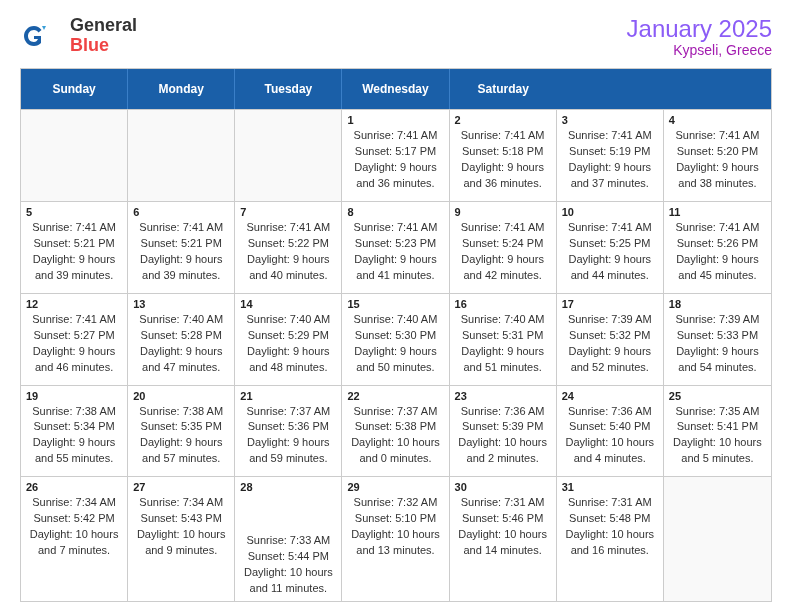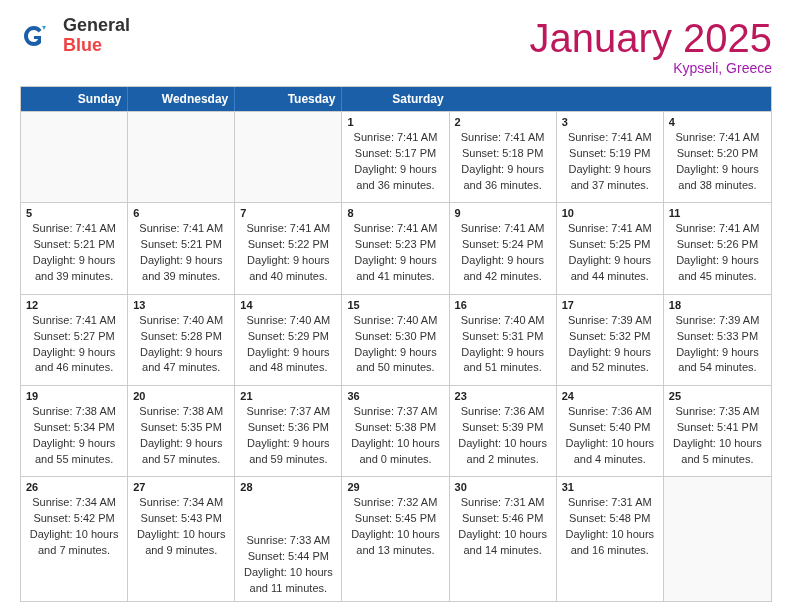--- a/index.html
+++ b/index.html
@@ -19,41 +19,41 @@
     }
     .header {
       display: flex;
       justify-content: space-between;
       align-items: flex-start;
       margin-bottom: 10px;
     }
     .logo {
       display: flex;
       align-items: center;
-      gap: 15px;
+      gap: 22px;
       justify-content: flex-end;
     }
     .logo-text {
       font-size: 18px;
       font-weight: bold;
       line-height: 1.1;
     }
     .logo-general { color: #333; }
     .logo-blue { color: #ef4444; }
     .logo-icon {
       width: 28px;
       height: 28px;
     }
     .title-block {
       text-align: right;
     }
     .calendar-title {
-      font-size: 40px;
+      font-size: 24px;
       font-weight: normal;
-      color: #be185d;
+      color: #8b5cf6;
       line-height: 1.1;
     }
     .calendar-subtitle {
       font-size: 14px;
       color: #a21caf;
     }
     .calendar {
       flex: 1;
       display: flex;
       flex-direction: column;
@@ -61,22 +61,22 @@
     }
     .cal-header-row {
       display: grid;
       grid-template-columns: repeat(7, 1fr);
       background: #1a5fa8;
     }
     .cal-header-cell {
       color: #fff;
       font-size: 12px;
       font-weight: bold;
-      padding: 5px 6px;
-      text-align: right;
+      padding: 13px 6px;
+      text-align: center;
       border-right: 1px solid #3a7fc8;
     }
     .cal-header-cell:last-child { border-right: none; }
     .cal-body {
       flex: 1;
       display: flex;
       flex-direction: column;
     }
     .cal-week {
       flex: 1;
@@ -125,22 +125,23 @@
     </div>
     <div class="title-block">
       <div class="calendar-title">January 2025</div>
       <div class="calendar-subtitle">Kypseli, Greece</div>
     </div>
   </div>
 
   <div class="calendar">
     <div class="cal-header-row">
     <div class="cal-header-cell">Sunday</div>
+        <div class="cal-header-cell">Monday</div>
+        <div class="cal-header-cell">Tuesday</div>
         <div class="cal-header-cell">Wednesday</div>
-        <div class="cal-header-cell">Tuesday</div>
         <div class="cal-header-cell">Saturday</div>
       </div>
     <div class="cal-body">
     <div class="cal-week">
           <div class="cal-cell empty"></div>
           <div class="cal-cell empty"></div>
           <div class="cal-cell empty"></div>
           <div class="cal-cell">
             <div class="day-number">1</div>
             <div class="day-info" style="white-space: pre-line;">Sunrise: 7:41 AM
@@ -288,21 +289,21 @@
 and 57 minutes.</div>
           </div>
           <div class="cal-cell">
             <div class="day-number">21</div>
             <div class="day-info" style="white-space: pre-line;">Sunrise: 7:37 AM
 Sunset: 5:36 PM
 Daylight: 9 hours
 and 59 minutes.</div>
           </div>
           <div class="cal-cell">
-            <div class="day-number">36</div>
+            <div class="day-number">22</div>
             <div class="day-info" style="white-space: pre-line;">Sunrise: 7:37 AM
 Sunset: 5:38 PM
 Daylight: 10 hours
 and 0 minutes.</div>
           </div>
           <div class="cal-cell">
             <div class="day-number">23</div>
             <div class="day-info" style="white-space: pre-line;">Sunrise: 7:36 AM
 Sunset: 5:39 PM
 Daylight: 10 hours
@@ -341,21 +342,21 @@
           <div class="cal-cell">
             <div class="day-number">28</div>
             <div class="day-info" style="white-space: pre-line; margin-top: 40px;">Sunrise: 7:33 AM
 Sunset: 5:44 PM
 Daylight: 10 hours
 and 11 minutes.</div>
           </div>
           <div class="cal-cell">
             <div class="day-number">29</div>
             <div class="day-info" style="white-space: pre-line;">Sunrise: 7:32 AM
-Sunset: 5:45 PM
+Sunset: 5:10 PM
 Daylight: 10 hours
 and 13 minutes.</div>
           </div>
           <div class="cal-cell">
             <div class="day-number">30</div>
             <div class="day-info" style="white-space: pre-line;">Sunrise: 7:31 AM
 Sunset: 5:46 PM
 Daylight: 10 hours
 and 14 minutes.</div>
           </div>

